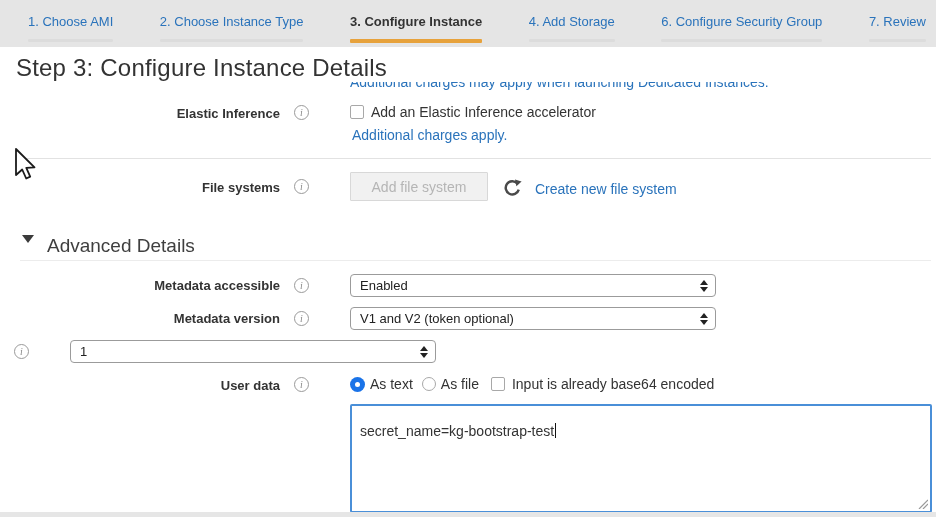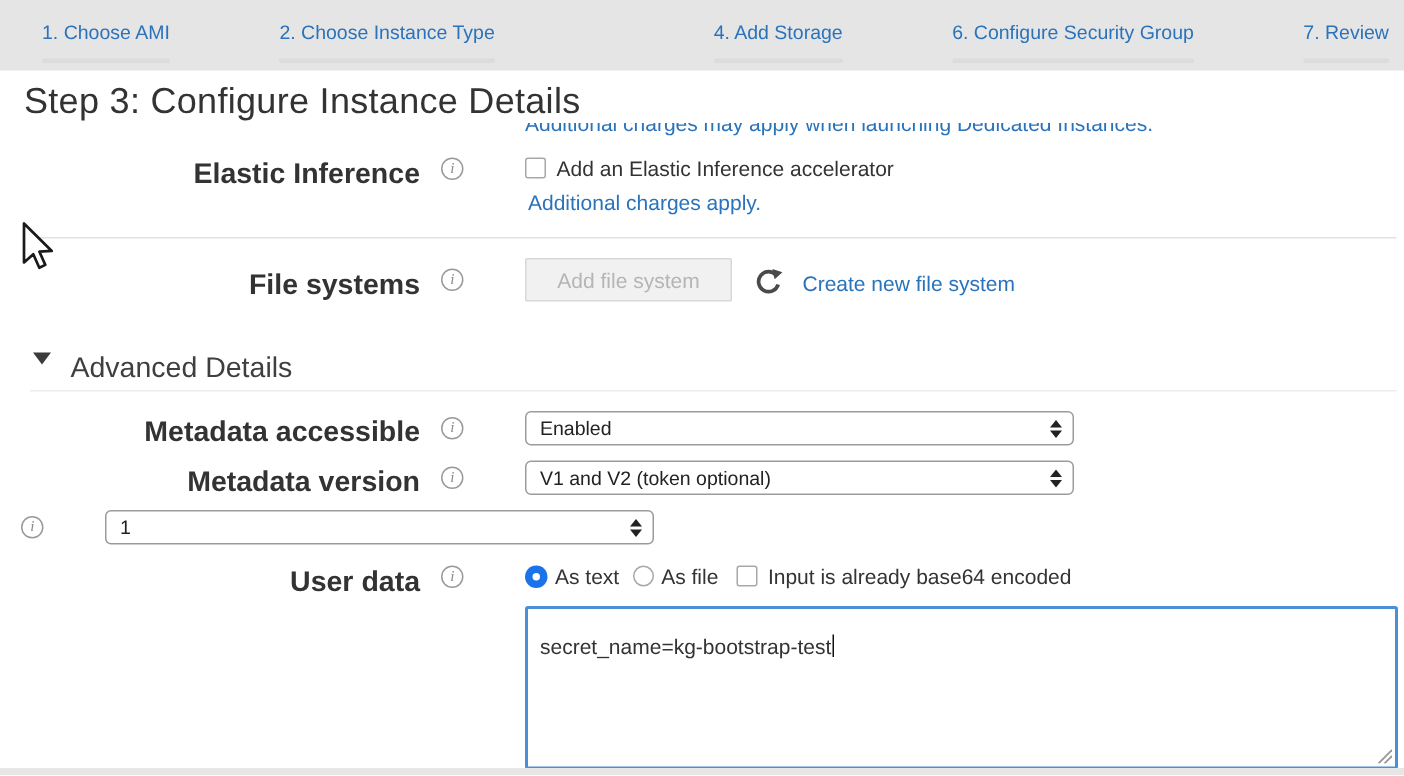--- a/index.html
+++ b/index.html
@@ -23,21 +23,21 @@
 
   
   .page-title { position:absolute; left:16px; top:54px; font-size:24px; color:#333; letter-spacing:.2px; }
 
   
   .clipped-link-wrap { position:absolute; left:350px; top:82px; height:12px; width:570px; overflow:hidden; }
   .clipped-link-wrap a { display:block; margin-top:-8px; font-size:14px; color:#2a73bb; text-decoration:none; white-space:nowrap; }
 
   
   .frow { position:absolute; left:0; width:936px; display:flex; align-items:flex-start; }
-  .flabel { width:280px; text-align:right; font-size:19px; font-weight:700; color:#333; padding-top:2px; }
+  .flabel { width:280px; text-align:right; font-size:13px; font-weight:700; color:#333; padding-top:2px; }
   .info-icon {
     width:15px; height:15px; border:1px solid #9a9a9a; border-radius:50%;
     color:#8a8a8a; font-size:10px; font-family:"Liberation Serif", serif; font-style:italic;
     display:flex; align-items:center; justify-content:center;
     margin-left:14px; margin-top:1px; flex:0 0 auto; cursor:pointer; background:#fff;
   }
   .fctl { margin-left:41px; display:flex; align-items:center; }
 
   .checkbox {
     width:14px; height:14px; background:#fff; border:1px solid #a8a8a8; border-radius:2px;
@@ -96,20 +96,21 @@
   <div class="tabbar">
     <div class="tab">
       <span class="tab-label">1. Choose AMI</span>
       <span class="tab-underline"></span>
     </div>
     <div class="tab">
       <span class="tab-label">2. Choose Instance Type</span>
       <span class="tab-underline"></span>
     </div>
     <div class="tab active">
+      <span class="tab-label">3. Configure Instance</span>
       <span class="tab-underline"></span>
     </div>
     <div class="tab">
       <span class="tab-label">4. Add Storage</span>
       <span class="tab-underline"></span>
     </div>
     <div class="tab">
       <span class="tab-label">6. Configure Security Group</span>
       <span class="tab-underline"></span>
     </div>

